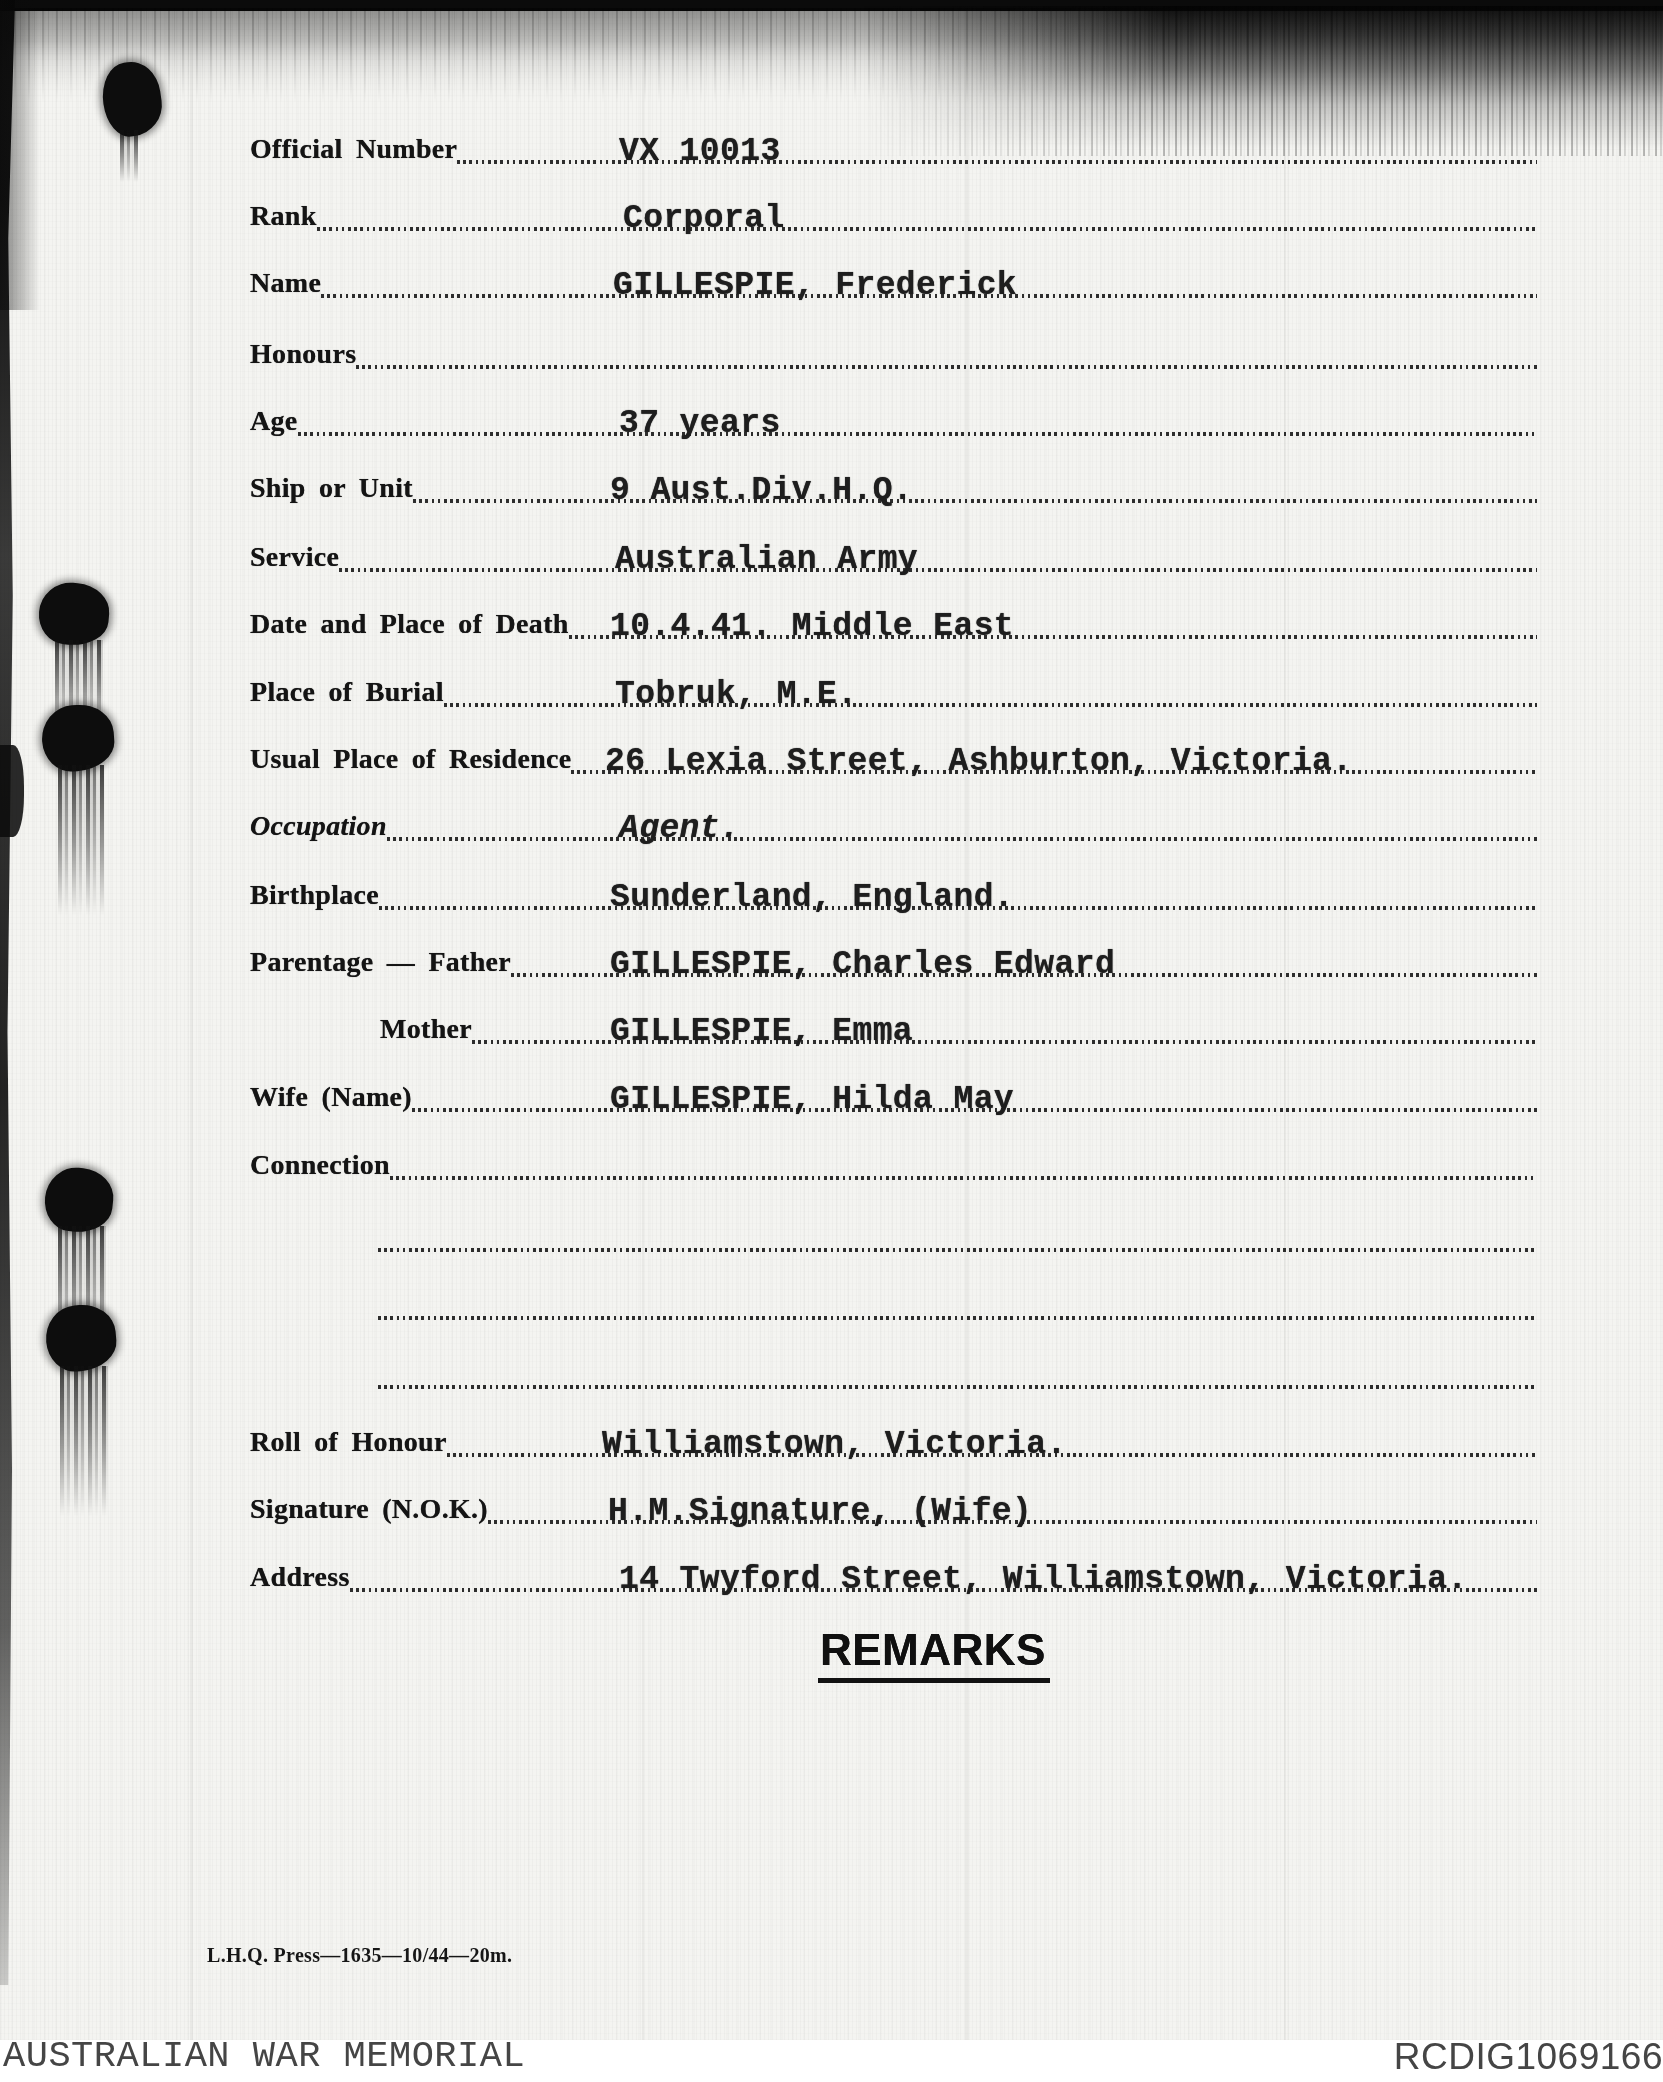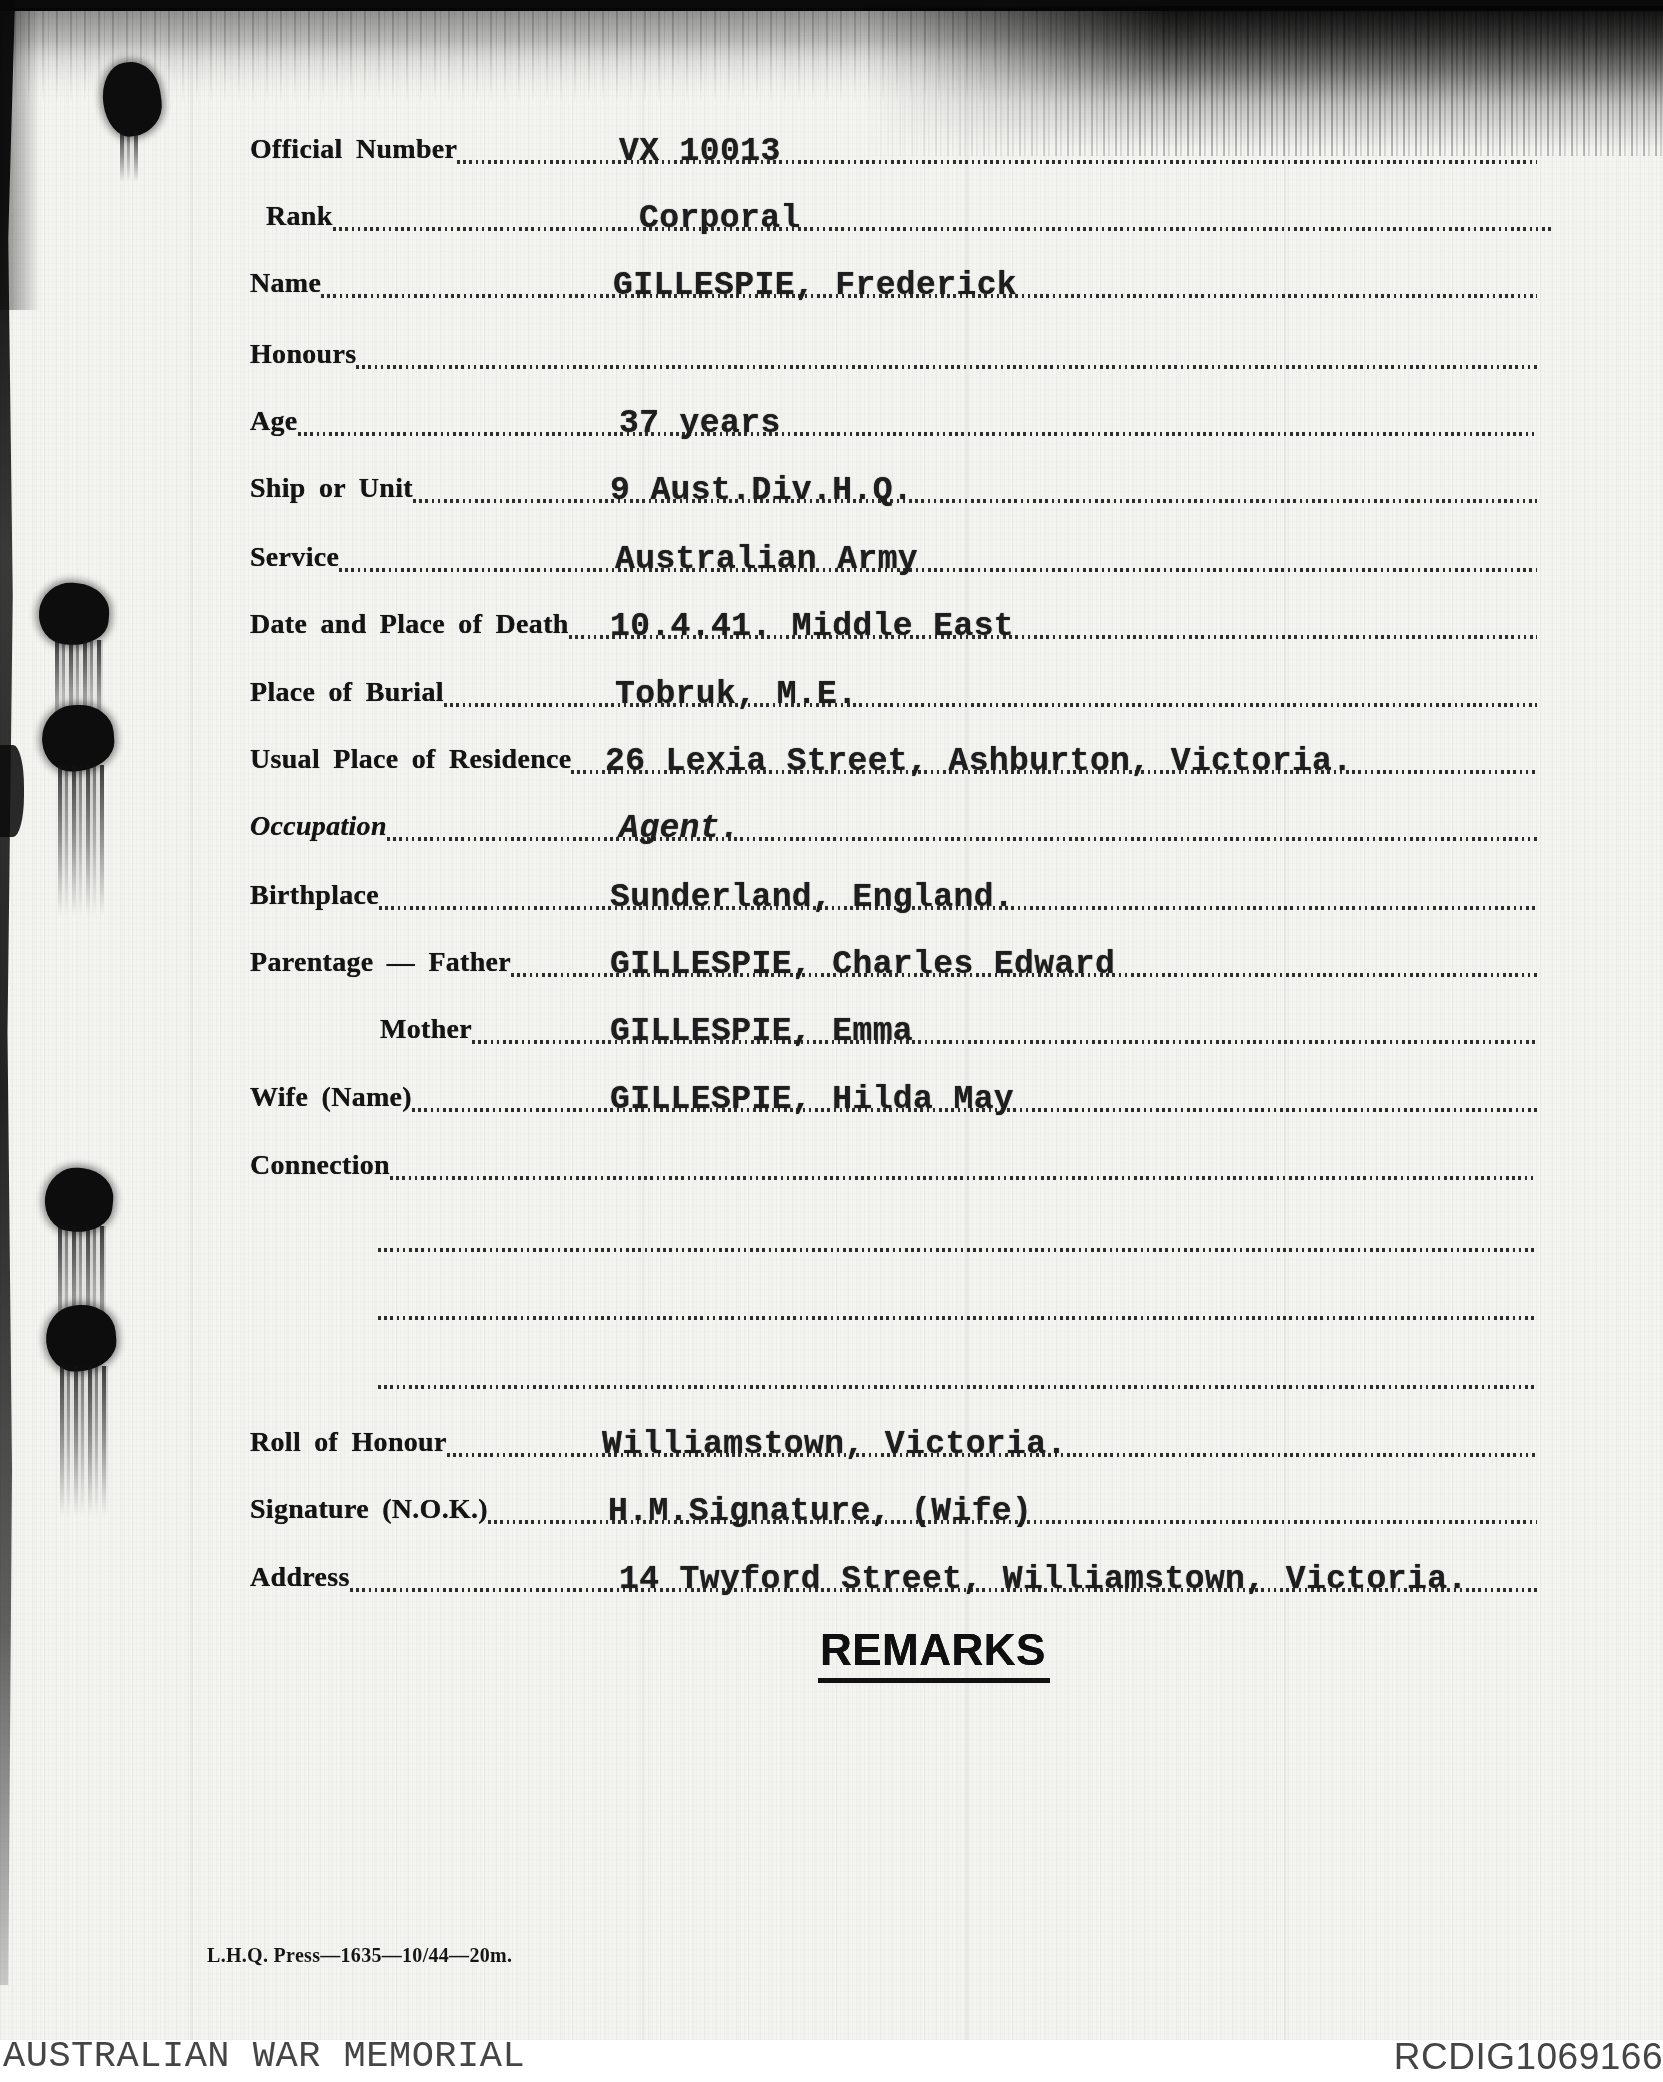--- a/index.html
+++ b/index.html
@@ -148,21 +148,21 @@
 
     <div class="blob" style="left:46px;top:1305px;width:70px;height:66px;transform:rotate(-5deg);"></div>
     <div class="drip" style="left:60px;top:1366px;width:48px;height:150px;"></div>
 
     <div class="row" style="top:118px;left:250px;width:1287px;">
       <span class="flabel">Official Number</span>
       <span class="leader"></span>
       <span class="fvalue" style="left:369px;">VX 10013</span>
     </div>
 
-    <div class="row" style="top:185px;left:250px;width:1287px;margin-left:16px;">
+    <div class="row" style="top:185px;left:250px;width:1287px;">
       <span class="flabel">Rank</span>
       <span class="leader"></span>
       <span class="fvalue" style="left:373px;">Corporal</span>
     </div>
 
     <div class="row" style="top:252px;left:250px;width:1287px;">
       <span class="flabel">Name</span>
       <span class="leader"></span>
       <span class="fvalue" style="left:363px;">GILLESPIE, Frederick</span>
     </div>

